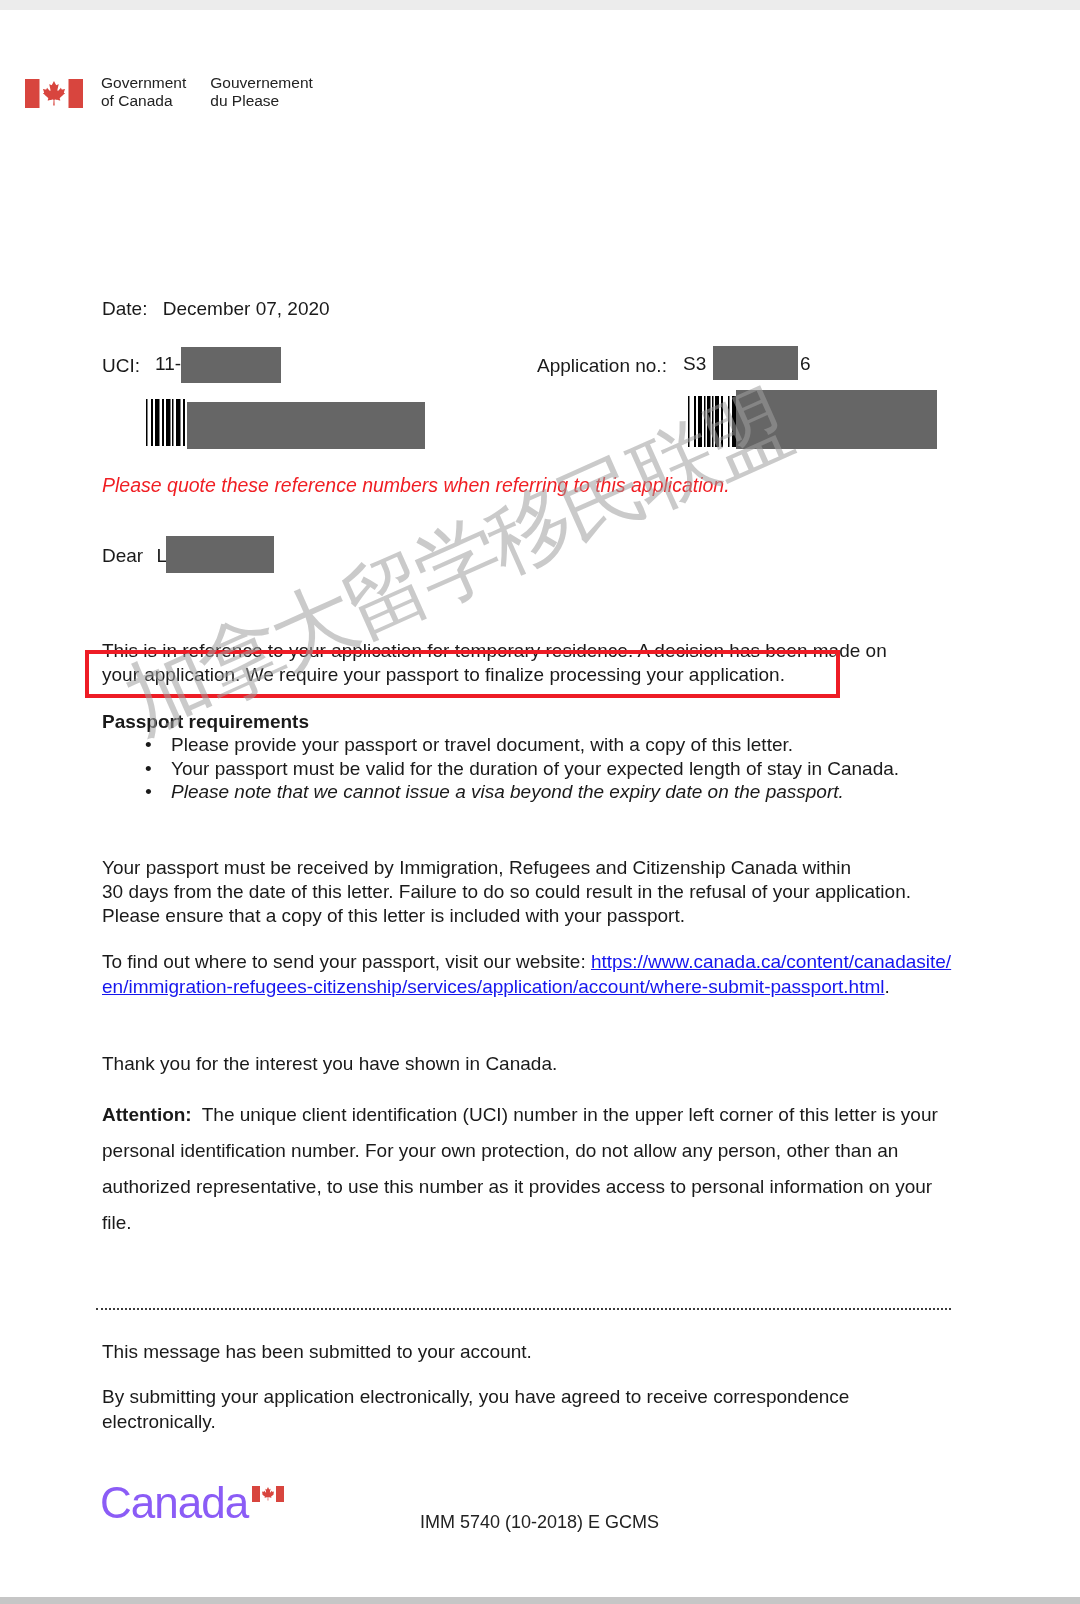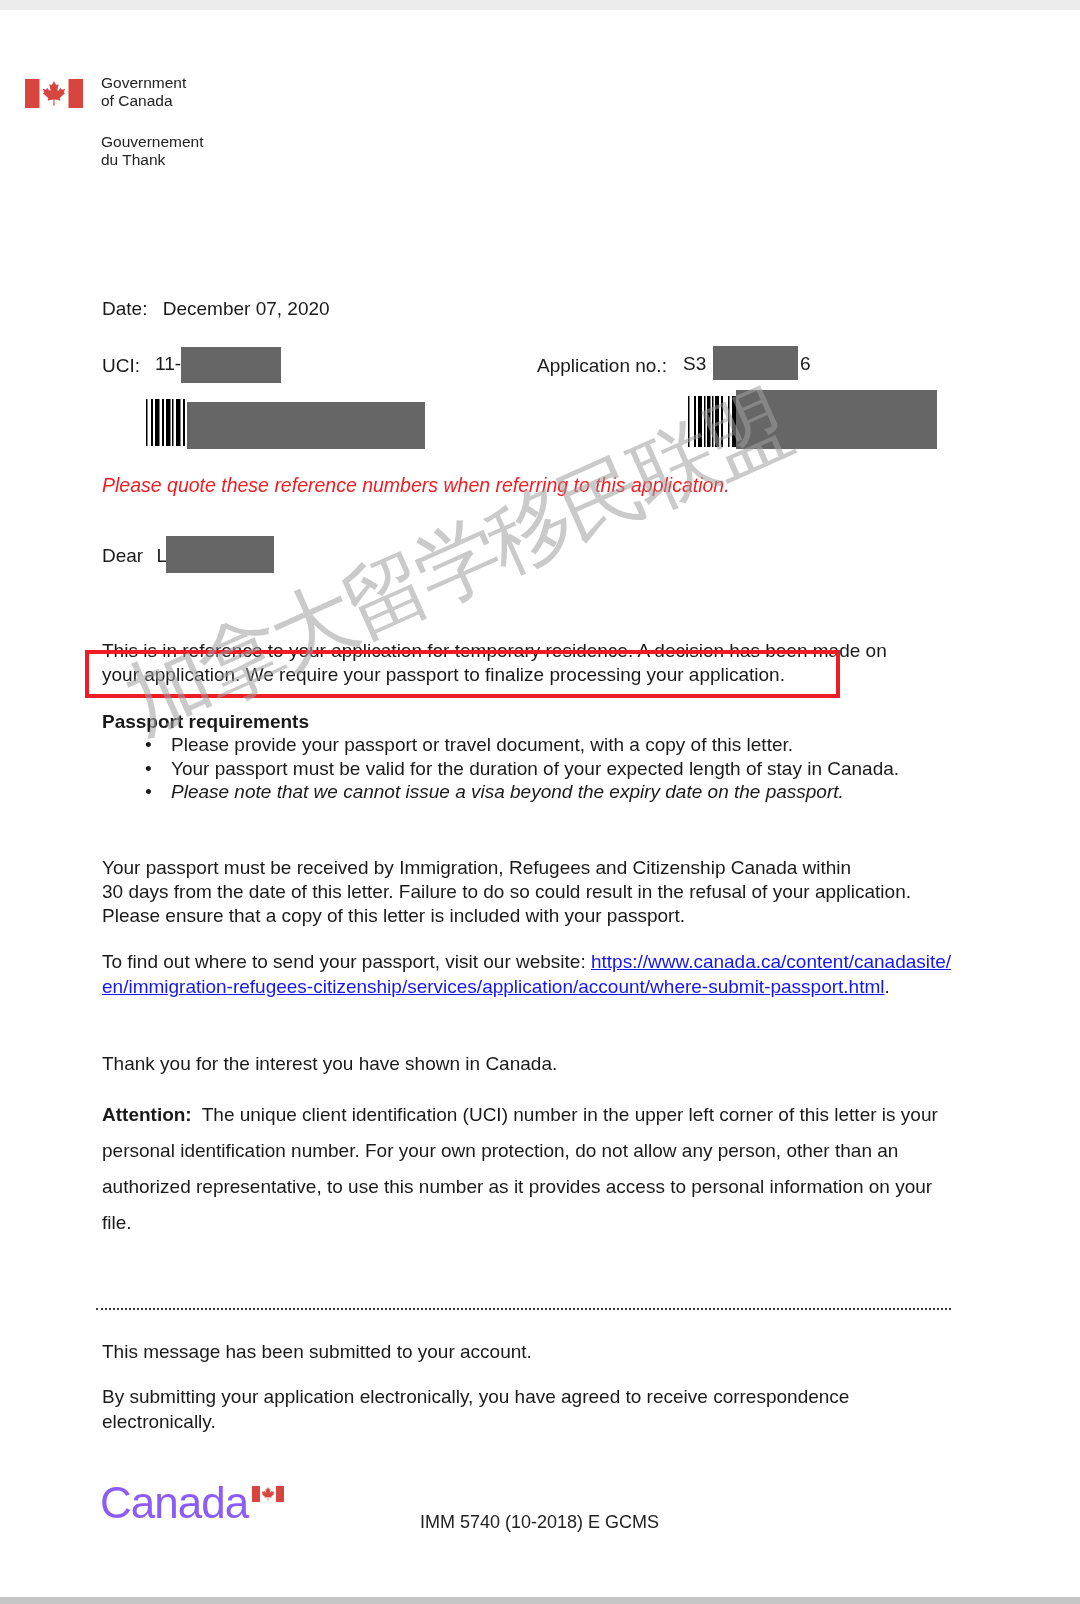--- a/index.html
+++ b/index.html
@@ -11,21 +11,21 @@
   .abs { position:absolute; }
   .txt { font-size:19px; line-height:24px; color:#1a1a1a; }
 
   
   .edge-top { left:0; top:0; width:1080px; height:10px; background:#ececec; z-index:60; }
   .edge-bottom { left:0; top:1597px; width:1080px; height:7px; background:#c6c6c6; z-index:60; }
 
   
   .gov-header { left:25px; top:74px; display:flex; align-items:flex-start; gap:18px; }
   .gov-flag { width:58px; height:35px; margin-top:2px; }
-  .gov-text { font-size:15.5px; line-height:17.5px; color:#222; display:flex; gap:24px;flex-direction:column; }
+  .gov-text { font-size:15.5px; line-height:17.5px; color:#222; display:flex; gap:24px; }
 
   
   .label { color:#1a1a1a; }
   .redaction { position:absolute; background:#666666; }
 
   .notice-red { color:#f01e23; font-style:italic; font-size:19.5px; }
 
   .red-box { border:4px solid #ee1c25; z-index:40; }
 
   .heading-bold { font-weight:bold; }
@@ -69,21 +69,21 @@
         <path fill="#d8453e" d="M383.8 351.7c2.5-2.5 105.2-92.4 105.2-92.4l-17.5-7.5c-10-4.9-7.4-11.5-5-17.4 2.4-7.6 20.1-67.3 20.1-67.3s-47.7 10-57.7 12.5c-7.5 2.4-10-2.5-12.5-7.5s-15-32.4-15-32.4-52.6 59.9-55.1 62.3c-10 7.5-20.1 0-17.6-10 0-10 27.6-129.6 27.6-129.6s-30.1 17.4-40.1 22.4c-7.5 5-12.6 5-17.6-5C293.5 72.3 255.9 0 255.9 0s-37.5 72.3-42.5 79.8c-5 10-10 10-17.6 5-10-5-40.1-22.4-40.1-22.4S183.3 182 183.3 192c2.5 10-7.5 17.5-17.6 10-2.5-2.5-55.1-62.3-55.1-62.3S98.1 167 95.6 172s-5 9.9-12.5 7.5C73 177 25.4 167 25.4 167s17.6 59.7 20.1 67.3c2.4 6 5 12.5-5 17.4L23 259.3s102.6 89.9 105.2 92.4c5.1 5 10 7.5 5.1 22.5-5.1 15-10.1 35.1-10.1 35.1s95.2-20.1 105.3-22.6c8.7-.9 18.3 2.5 18.3 12.5S241 512 241 512h30s-5.8-102.7-5.8-112.8 9.5-13.4 18.3-12.5c10 2.5 105.3 22.6 105.3 22.6s-5-20.1-10.1-35.1c-4.9-15-.1-17.5 5.1-22.5z"></path>
       </g>
     </svg>
     <div class="gov-text">
       <div>
         <div>Government</div>
         <div>of Canada</div>
       </div>
       <div>
         <div>Gouvernement</div>
-        <div>du Thank</div>
+        <div>du Please</div>
       </div>
     </div>
   </div>
 
   <div class="abs txt" style="left:102px; top:297px;">
     <span class="label">Date:</span>
     <span style="margin-left:10px;">December 07, 2020</span>
   </div>
 
   <div class="abs txt" style="left:102px; top:354px;">UCI:</div>

